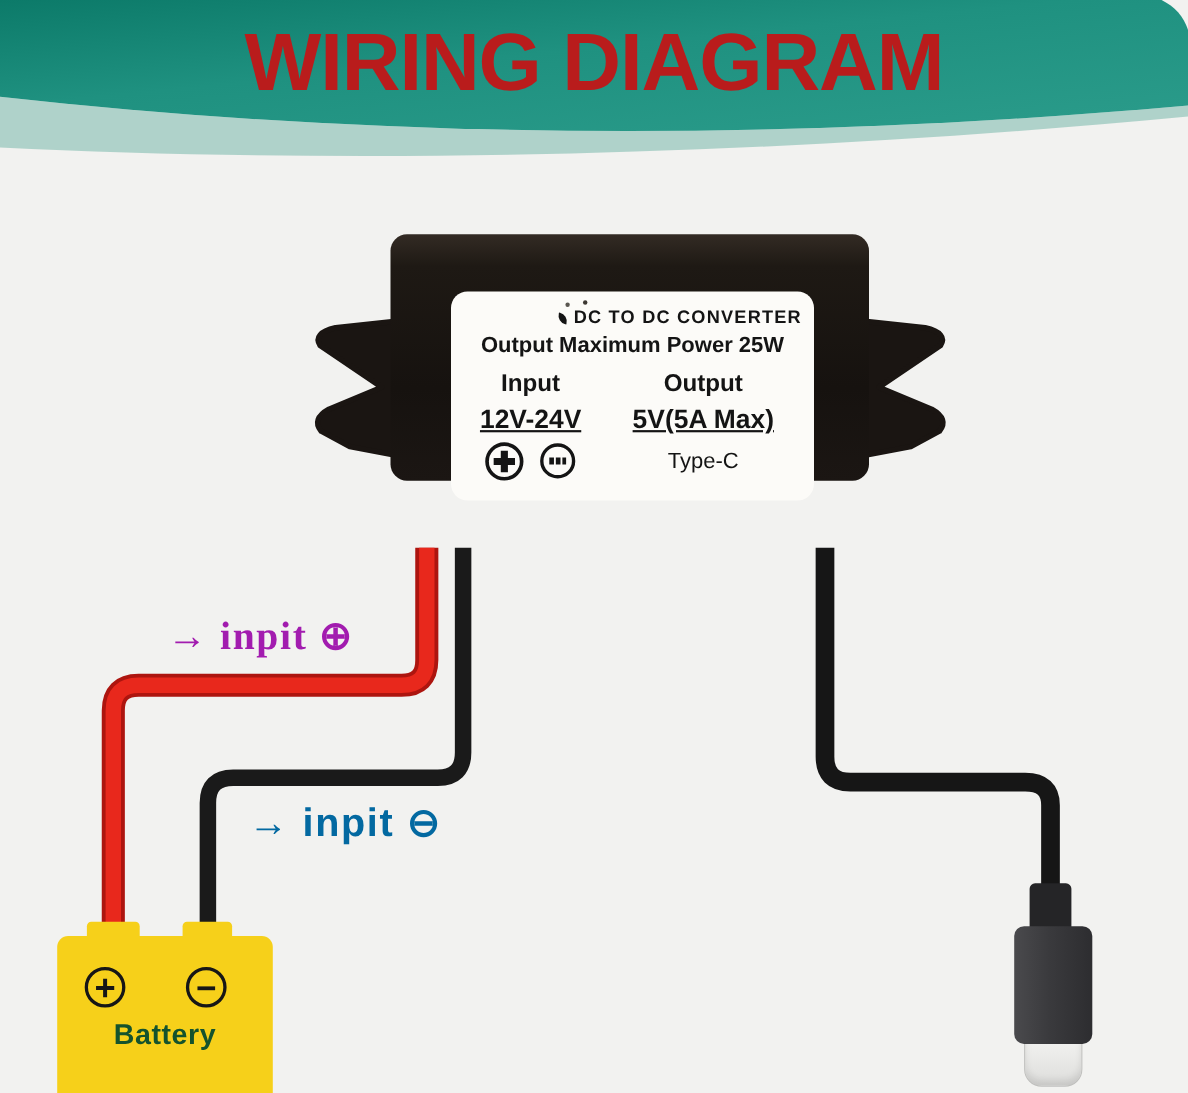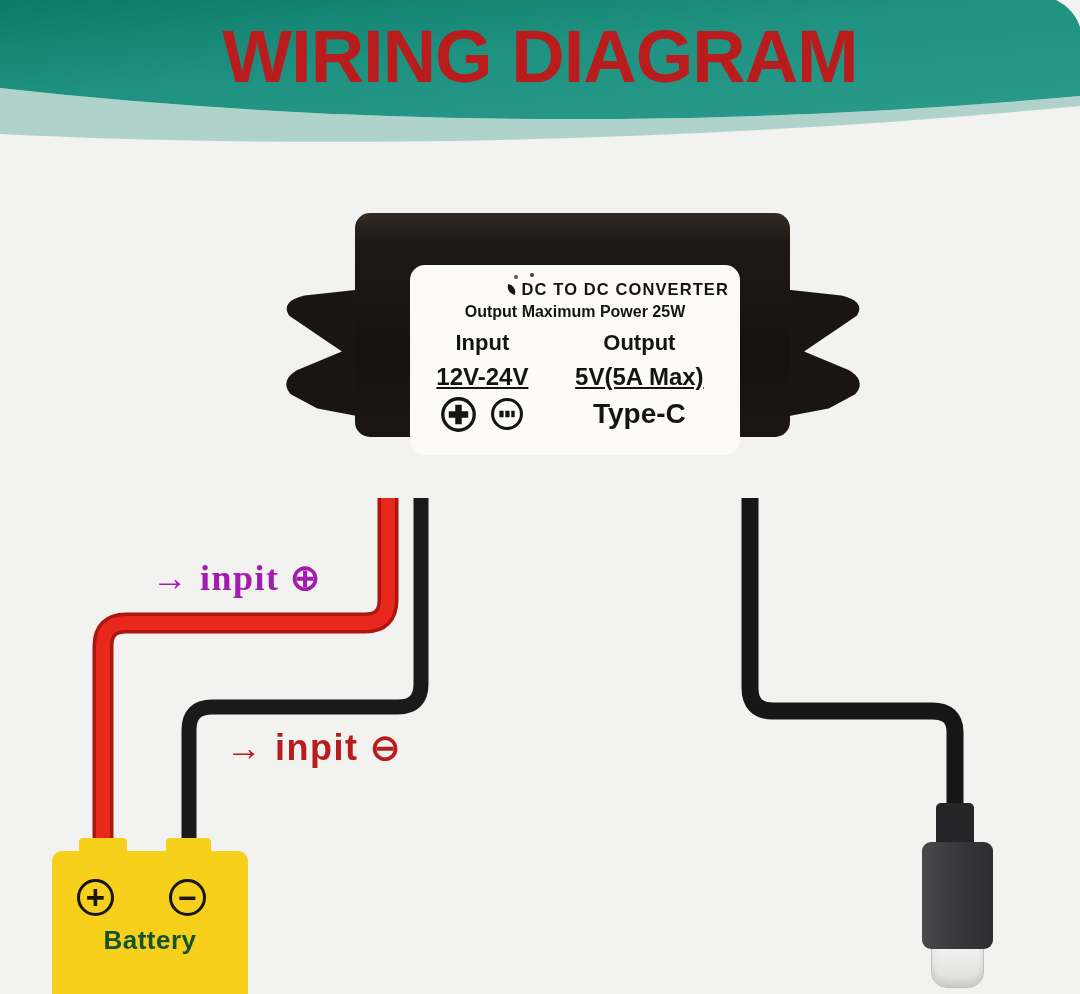--- a/index.html
+++ b/index.html
@@ -27,32 +27,32 @@
     position:absolute;left:55px;top:52px;width:330px;height:190px;
     background:#fcfbf8;border-radius:15px;box-sizing:border-box;
     padding:6px 8px 0 8px;display:flex;flex-direction:column;color:#141414;
   }
   .specks{position:absolute;left:104px;top:10px;width:4px;height:4px;border-radius:50%;
     background:#5a5650;box-shadow:16px -2px 0 0 #3c3832;}
   .brand-row{display:flex;justify-content:flex-end;align-items:center;margin-top:8px;padding-right:3px;height:20px;}
   .leaf-mark{display:inline-block;width:9px;height:9px;background:#141414;
     border-radius:0 90% 0 90%;transform:rotate(14deg);margin-right:6px;}
   .brand-text{font-size:16.5px;font-weight:700;letter-spacing:1.1px;white-space:nowrap;}
-  .power-line{margin-top:4px;text-align:center;font-size:16px;font-weight:700;white-space:nowrap;}
+  .power-line{margin-top:4px;text-align:center;font-size:20px;font-weight:700;white-space:nowrap;}
   .spec-grid{display:grid;grid-template-columns:41% 59%;margin-top:3px;align-items:center;}
   .cell{text-align:center;white-space:nowrap;}
   .heading-cell{font-size:22px;font-weight:700;line-height:37px;}
   .value-cell{font-size:24px;font-weight:700;line-height:31px;text-decoration:underline;}
-  .port-cell{font-size:28px;font-weight:700;line-height:44px;}
+  .port-cell{font-size:20px;font-weight:400;line-height:44px;}
   .icon-cell{display:flex;justify-content:center;align-items:center;gap:13px;line-height:44px;}
   
   .wire-note{position:absolute;z-index:2;font-size:36px;font-weight:600;
     letter-spacing:1.5px;white-space:nowrap;}
   .note-pos{left:152px;top:557px;color:#a21caf;font-family:Liberation Serif, serif;}
-  .note-neg{left:226px;top:727px;color:#b91c1c;}
+  .note-neg{left:226px;top:727px;color:#0369a1;}
   
   .battery{position:absolute;left:0;top:0;z-index:3;}
   .terminal{position:absolute;background:#f6d01a;border-radius:4px 4px 0 0;}
   .terminal-left{left:79px;top:838px;width:48px;height:16px;}
   .terminal-right{left:166px;top:838px;width:45px;height:16px;}
   .battery-body{position:absolute;left:52px;top:851px;width:196px;height:143px;
     background:#f6d01a;border-radius:10px 10px 0 0;}
   .term-circle{position:absolute;width:37px;height:37px;border:3px solid #161616;
     border-radius:50%;box-sizing:border-box;display:flex;align-items:center;
     justify-content:center;color:#161616;font-weight:800;}

